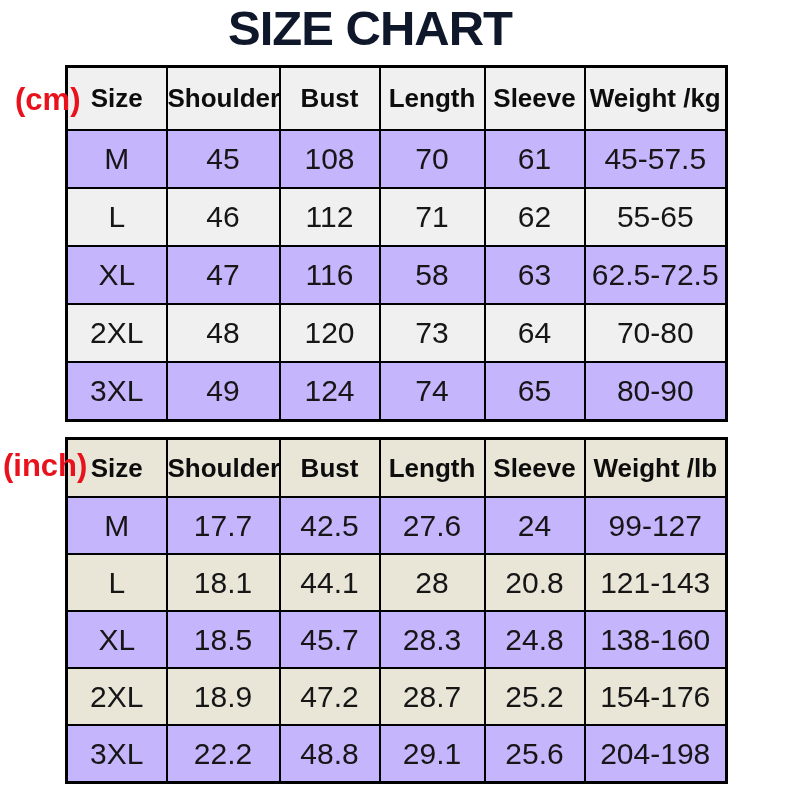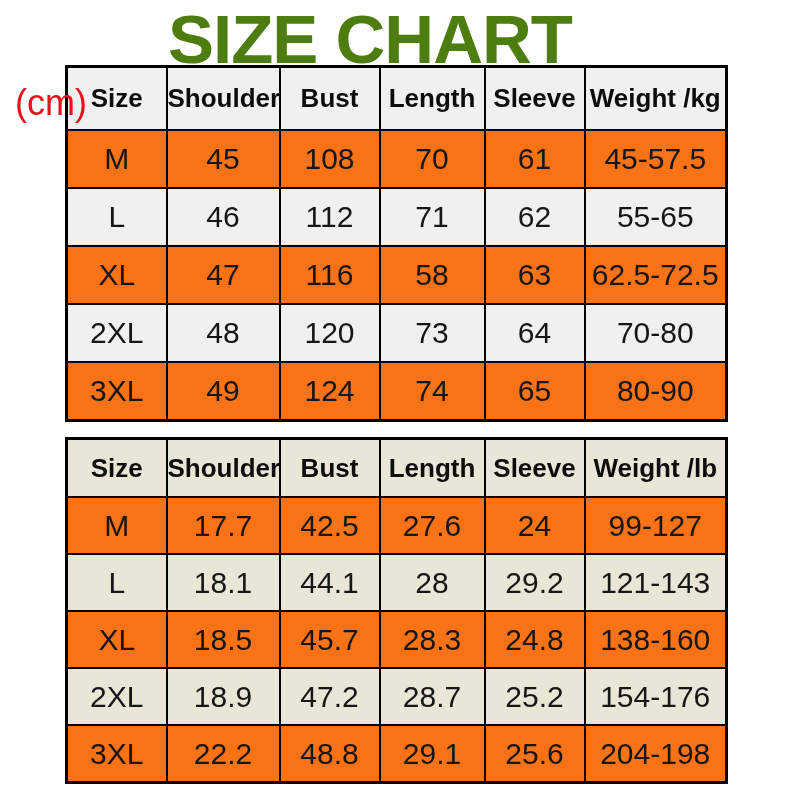--- a/index.html
+++ b/index.html
@@ -18,45 +18,45 @@
     width: 800px;
     height: 800px;
     background: #ffffff;
   }
   .title {
     position: absolute;
     top: 0px;
     left: 0px;
     width: 740px;
     text-align: center;
-    font-size: 69px;
+    font-size: 49px;
     font-weight: 700;
     letter-spacing: -1px;
-    color: #4d7c0f;
+    color: #0f172a;
     white-space: nowrap;
   }
   .unit-label {
     position: absolute;
     color: #e8111c;
-    font-weight: 400;
-    font-size: 36px;
+    font-weight: 700;
+    font-size: 31px;
     z-index: 5;
     white-space: nowrap;
   }
   .unit-label.cm { left: 15px; top: 82px; }
   .unit-label.inch { left: 3px; top: 448px; }
 
   .size-table {
     position: absolute;
     left: 65px;
     border-collapse: collapse;
     table-layout: fixed;
     width: 660px;
     border: 3px solid #000000;
-    background: #f97316;
+    background: #c4b5fd;
   }
   .size-table.cm-table { top: 65px; }
   .size-table.inch-table { top: 437px; }
 
   .size-table th, .size-table td {
     border: 2px solid #000000;
     text-align: center;
     vertical-align: middle;
     padding: 0;
     overflow: hidden;
@@ -91,20 +91,21 @@
   col.c-weight  { width: 142px; }
 </style>
 </head>
 <body>
 
 <div class="page">
 
   <div class="title">SIZE CHART</div>
 
   <span class="unit-label cm">(cm)</span>
+  <span class="unit-label inch">(inch)</span>
 
   <table class="size-table cm-table">
     <colgroup>
       <col class="c-size">
         <col class="c-shoulder">
         <col class="c-bust">
       <col class="c-length">
         <col class="c-sleeve">
         <col class="c-weight">
     </colgroup>
@@ -188,21 +189,21 @@
         <td>42.5</td>
         <td>27.6</td>
         <td>24</td>
         <td>99-127</td>
       </tr>
       <tr>
         <td>L</td>
         <td>18.1</td>
         <td>44.1</td>
         <td>28</td>
-        <td>29.2</td>
+        <td>20.8</td>
         <td>121-143</td>
       </tr>
       <tr>
         <td>XL</td>
         <td>18.5</td>
         <td>45.7</td>
         <td>28.3</td>
         <td>24.8</td>
         <td>138-160</td>
       </tr>

